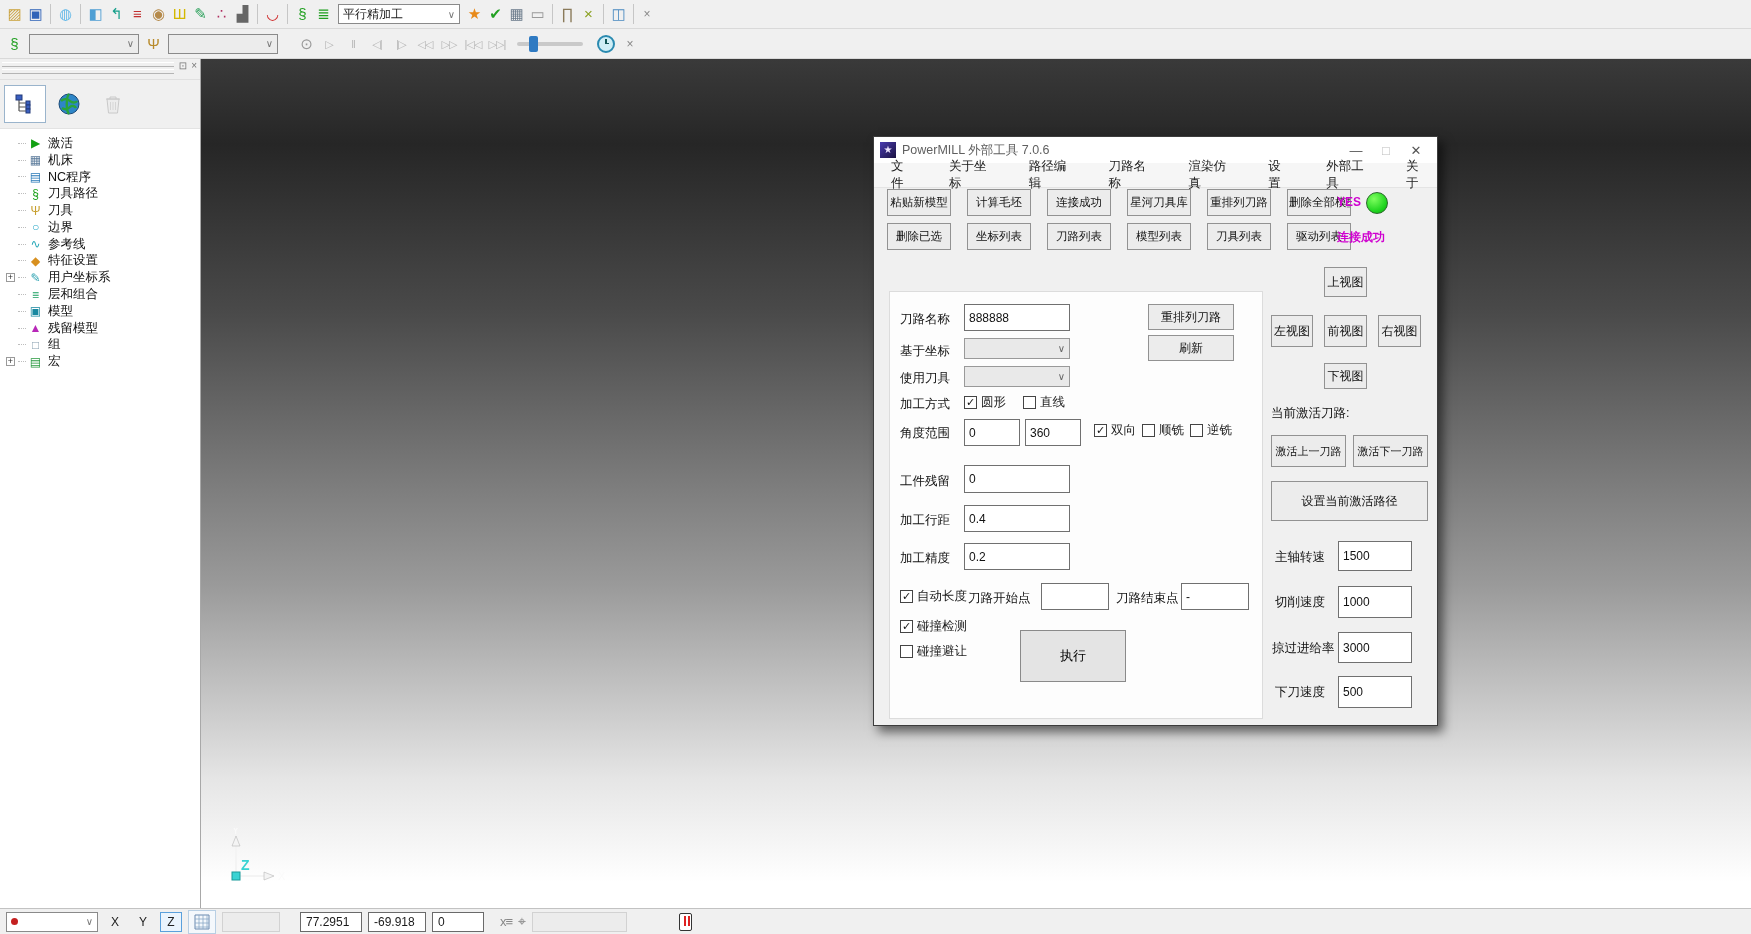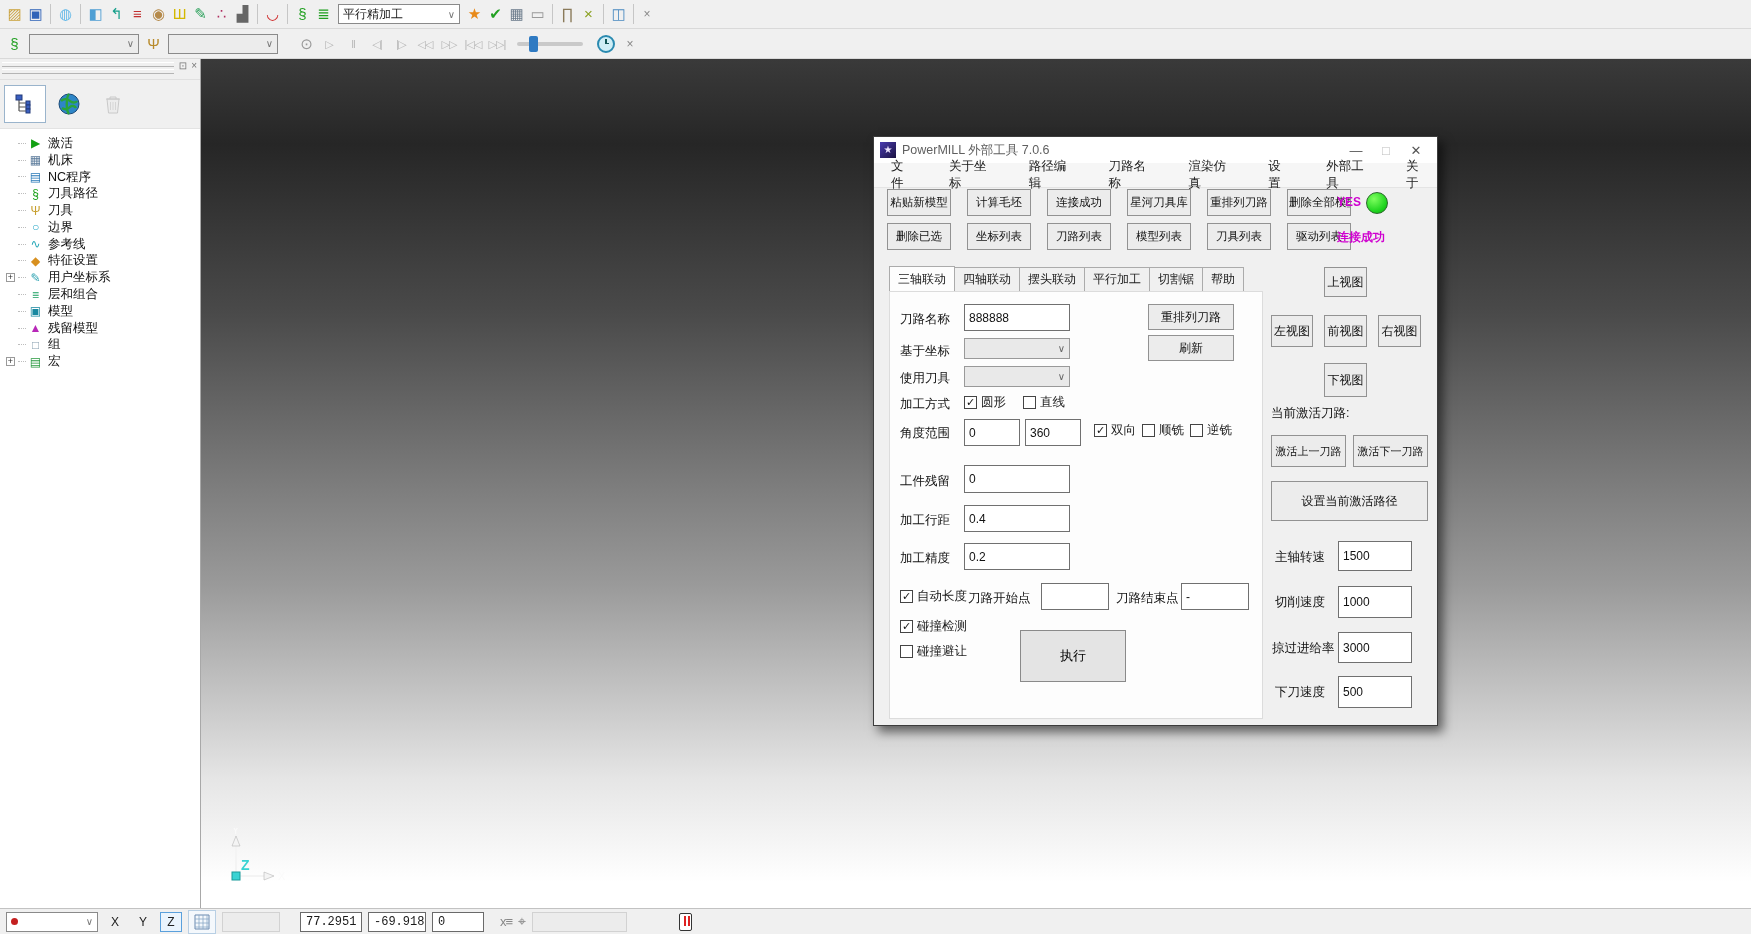--- a/index.html
+++ b/index.html
@@ -45,21 +45,21 @@
   .tlabel{font-size:12.5px;color:#111;}
   
   .viewport{position:absolute;left:201px;top:59px;width:1550px;height:849px;
             background:linear-gradient(180deg,#3a3a3a 0%,#262626 10%,#4a4a4a 30%,#9a9a9a 62%,#e6e6e6 85%,#ffffff 97%);}
   
   .statusbar{position:absolute;left:0;top:908px;width:1751px;height:26px;background:#f0f0f0;
              border-top:1px solid #c2c2c2;display:flex;align-items:center;gap:6px;padding-left:6px;box-sizing:border-box;}
   .axis-btn{width:22px;height:20px;display:flex;align-items:center;justify-content:center;font-size:12px;color:#222;}
   .axis-btn.active{background:#eaf4fd;border:1px solid #5aa0dc;box-sizing:border-box;}
   .sfield{height:20px;box-sizing:border-box;border:1px solid #6a6a6a;background:#fff;display:flex;
-          align-items:center;padding:0 5px;font-size:12px;font-family:Liberation Mono, monospace;}
+          align-items:center;padding:0 5px;font-size:12px;}
   .sflat{height:20px;box-sizing:border-box;border:1px solid #d2d2d2;background:#ececec;}
   .phone{width:11px;height:16px;border:1.5px solid #333;border-radius:2px;position:relative;background:#fff;}
   .phone:before{content:"";position:absolute;right:1px;top:2px;width:2px;height:10px;background:#d22;}
   .phone:after{content:"";position:absolute;right:5px;top:2px;width:2px;height:10px;background:#d22;}
   
   .dialog{position:absolute;left:873px;top:136px;width:565px;height:590px;background:#f0f0f0;
           border:1px solid #3c3c3c;box-shadow:5px 6px 10px rgba(0,0,0,0.55);box-sizing:border-box;}
   .dtitle{height:26px;background:#fff;display:flex;align-items:center;padding:0 6px;}
   .dtitle .appico{width:16px;height:16px;background:linear-gradient(135deg,#4a3bb0,#1a1240);color:#efe6ff;
                   font-size:10px;line-height:16px;text-align:center;margin-right:6px;flex:none;}
@@ -358,29 +358,20 @@
 
     <button class="dbtn" data-name="delete-selected-button">删除已选</button>
         <button class="dbtn" data-name="coords-list-button">坐标列表</button>
         <button class="dbtn" data-name="toolpath-list-button">刀路列表</button>
         <button class="dbtn" data-name="model-list-button">模型列表</button>
         <button class="dbtn" data-name="tool-list-button">刀具列表</button>
         <button class="dbtn" data-name="drive-list-button">驱动列表</button>
       </div>
     <span class="magenta" style="position:absolute;left:463px;top:92px;" data-name="connect-status-text">连接成功</span>
 
-    <div class="dtabs" data-name="dialog-tabs">
-
-    <span class="dtab active" data-name="tab-3axis">三轴联动</span>
-        <span class="dtab" data-name="tab-4axis">四轴联动</span>
-        <span class="dtab" data-name="tab-head-swivel">摆头联动</span>
-        <span class="dtab" data-name="tab-parallel">平行加工</span>
-        <span class="dtab" data-name="tab-saw">切割锯</span>
-        <span class="dtab" data-name="tab-help">帮助</span>
-      </div>
 
     <div class="tabpanel" data-name="tab-panel-3axis">
       <span class="flabel" style="left:10px;top:19px;" data-name="toolpath-name-label">刀路名称</span>
       <input class="tin" style="left: 74px; top: 12px; width: 106px; height: 27px;" data-name="toolpath-name-input" value="888888">
       <button class="fbtn" style="left:258px;top:12px;width:86px;height:26px;" data-name="rearrange-toolpath-button">重排列刀路</button>
 
       <span class="flabel" style="left:10px;top:51px;" data-name="based-coord-label">基于坐标</span>
       <div class="fcombo" style="left:74px;top:46px;width:106px;" data-name="based-coord-dropdown">
           <span class="chev" data-name="chevron-down-icon">∨</span>
         </div>
@@ -443,21 +434,21 @@
         <span class="cb" data-name="collision-avoid-checkbox"></span>
         <span class="cblabel" data-name="collision-avoid-label">碰撞避让</span>
       </div>
       <button class="exec" data-name="execute-button">执行</button>
     </div>
 
     <button class="fbtn" style="left:450px;top:130px;width:43px;height:30px;" data-name="view-top-button">上视图</button>
     <button class="fbtn" style="left:397px;top:178px;width:42px;height:32px;" data-name="view-left-button">左视图</button>
     <button class="fbtn" style="left:450px;top:178px;width:43px;height:32px;" data-name="view-front-button">前视图</button>
     <button class="fbtn" style="left:504px;top:178px;width:43px;height:32px;" data-name="view-right-button">右视图</button>
-    <button class="fbtn" style="left:450px;top:226px;width:43px;height:34px;" data-name="view-bottom-button">下视图</button>
+    <button class="fbtn" style="left:450px;top:226px;width:43px;height:26px;" data-name="view-bottom-button">下视图</button>
 
     <span class="rp-label" style="left:397px;top:268px;" data-name="active-toolpath-label">当前激活刀路:</span>
     <button class="fbtn" style="left:397px;top:298px;width:75px;height:32px;font-size:11px;" data-name="activate-prev-toolpath-button">激活上一刀路</button>
     <button class="fbtn" style="left:479px;top:298px;width:75px;height:32px;font-size:11px;" data-name="activate-next-toolpath-button">激活下一刀路</button>
     <button class="fbtn" style="left:397px;top:344px;width:157px;height:40px;" data-name="set-active-path-button">设置当前激活路径</button>
 
     <span class="rp-label" style="left:401px;top:412px;" data-name="spindle-speed-label">主轴转速</span>
     <input class="tin" style="left: 464px; top: 404px; width: 74px; height: 30px;" data-name="spindle-speed-input" value="1500">
     <span class="rp-label" style="left:401px;top:457px;" data-name="cutting-feed-label">切削速度</span>
     <input class="tin" style="left: 464px; top: 449px; width: 74px; height: 32px;" data-name="cutting-feed-input" value="1000">

